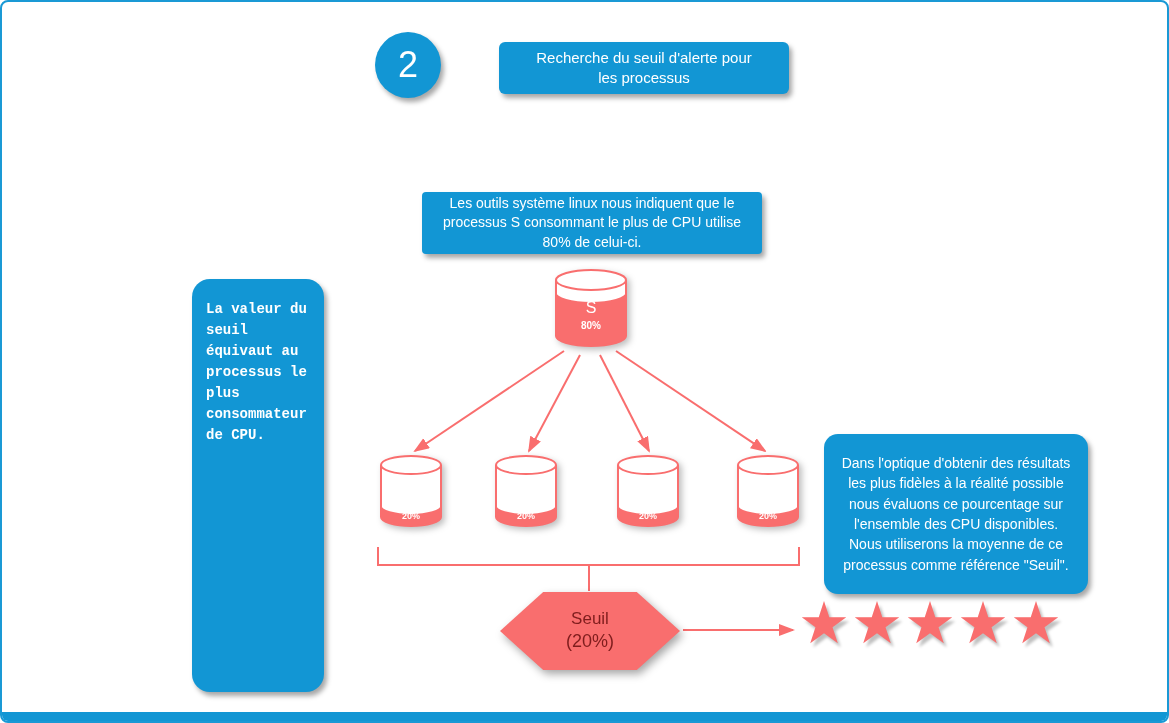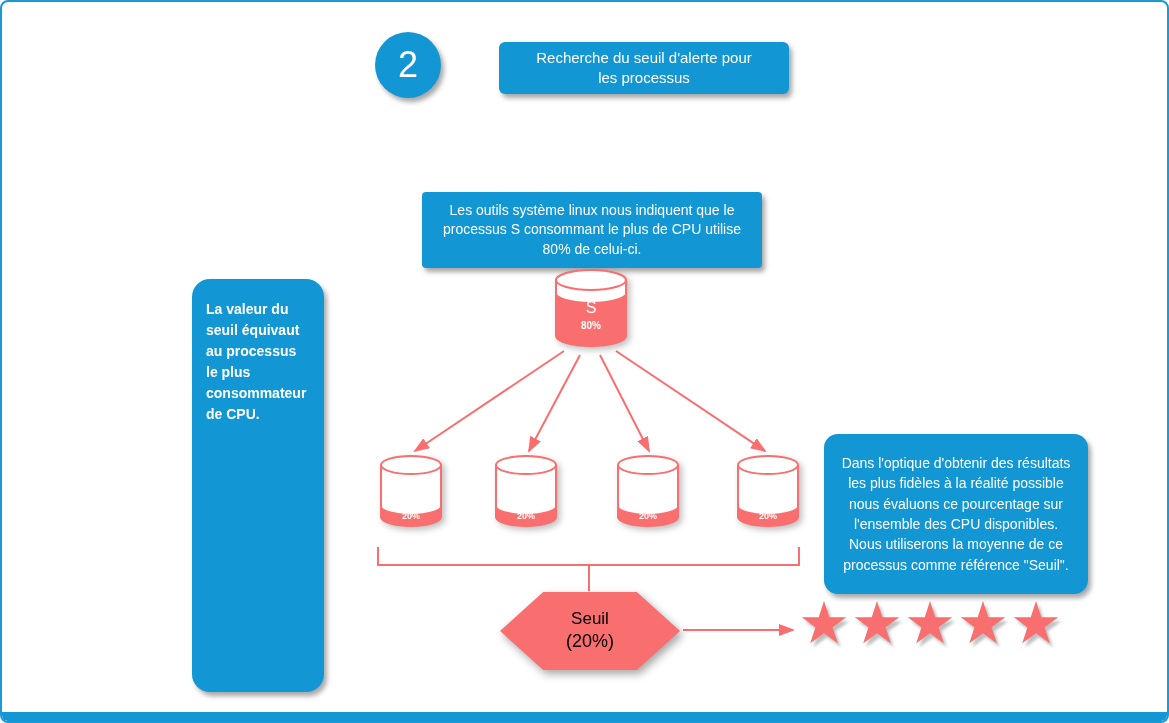--- a/index.html
+++ b/index.html
@@ -8,37 +8,37 @@
   .abs{position:absolute;}
 
   
   .step-circle{left:373px;top:30px;width:66px;height:66px;border-radius:50%;background:#1296d4;color:#fff;
     display:flex;align-items:center;justify-content:center;font-size:36px;box-shadow:3px 4px 5px rgba(0,0,0,.35);}
 
   
   .blue-box{background:#1296d4;color:#fff;box-shadow:3px 4px 5px rgba(0,0,0,.35);}
   .title-box{left:487px;top:40px;width:290px;height:52px;border-radius:6px;display:flex;align-items:center;justify-content:center;
     text-align:center;font-size:15px;line-height:1.35;padding:4px 33px;box-sizing:border-box;margin-left:10px;}
-  .top-note{left:420px;top:190px;width:340px;height:76px;border-radius:4px;display:flex;align-items:center;justify-content:center;
+  .top-note{left:420px;top:190px;width:340px;height:62px;border-radius:4px;display:flex;align-items:center;justify-content:center;
     text-align:center;font-size:14px;line-height:1.4;padding:4px 10px;box-sizing:border-box;}
   .left-note{left:190px;top:277px;width:132px;height:413px;border-radius:18px;padding:20px 14px;box-sizing:border-box;
     font-size:14px;line-height:1.5;}
-  .left-note p{margin:0;}
+  .left-note p{margin:0;font-family:Liberation Mono, monospace;}
   .left-note .p1{font-weight:bold;margin-bottom:48px;}
   .right-note{left:822px;top:432px;width:264px;height:160px;border-radius:14px;display:flex;align-items:center;justify-content:center;
     text-align:center;font-size:14px;line-height:1.45;padding:0 14px;box-sizing:border-box;}
 
   
   .cyl{filter:drop-shadow(3px 3px 3px rgba(0,0,0,.25));}
   .cyl text{font-family:"Liberation Sans","DejaVu Sans",sans-serif;}
 
   
   .hex-wrap{left:498px;top:590px;width:180px;height:78px;filter:drop-shadow(3px 4px 4px rgba(0,0,0,.35));}
   .hexagon{width:100%;height:100%;background:#f96e6e;clip-path:polygon(0 50%,24% 0,76% 0,100% 50%,76% 100%,24% 100%);
-    display:flex;flex-direction:column;align-items:center;justify-content:center;color:#000000;line-height:1.3;}
+    display:flex;flex-direction:column;align-items:center;justify-content:center;color:#7f1d1d;line-height:1.3;}
   .hexagon .l1{font-size:17px;}
   .hexagon .l2{font-size:18px;}
 
   
   .stars{left:796px;top:592px;display:flex;gap:1px;font-size:58px;line-height:1;color:#f96e6e;
     text-shadow:3px 4px 3px rgba(0,0,0,.25);}
 
   .overlay{left:0;top:0;pointer-events:none;}
 </style>
 </head>

